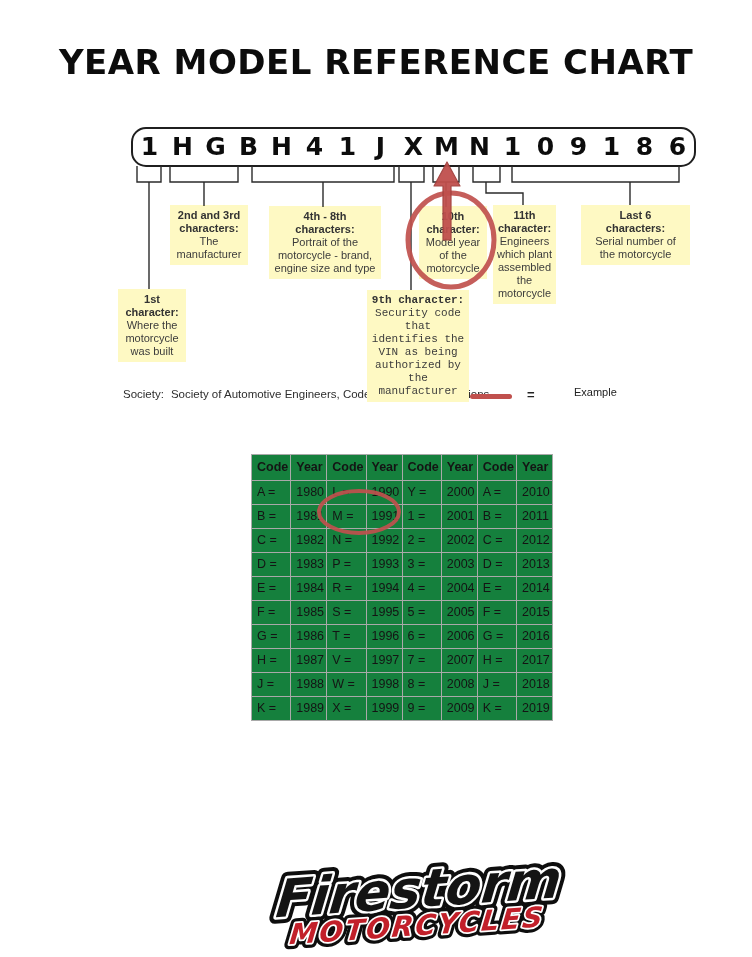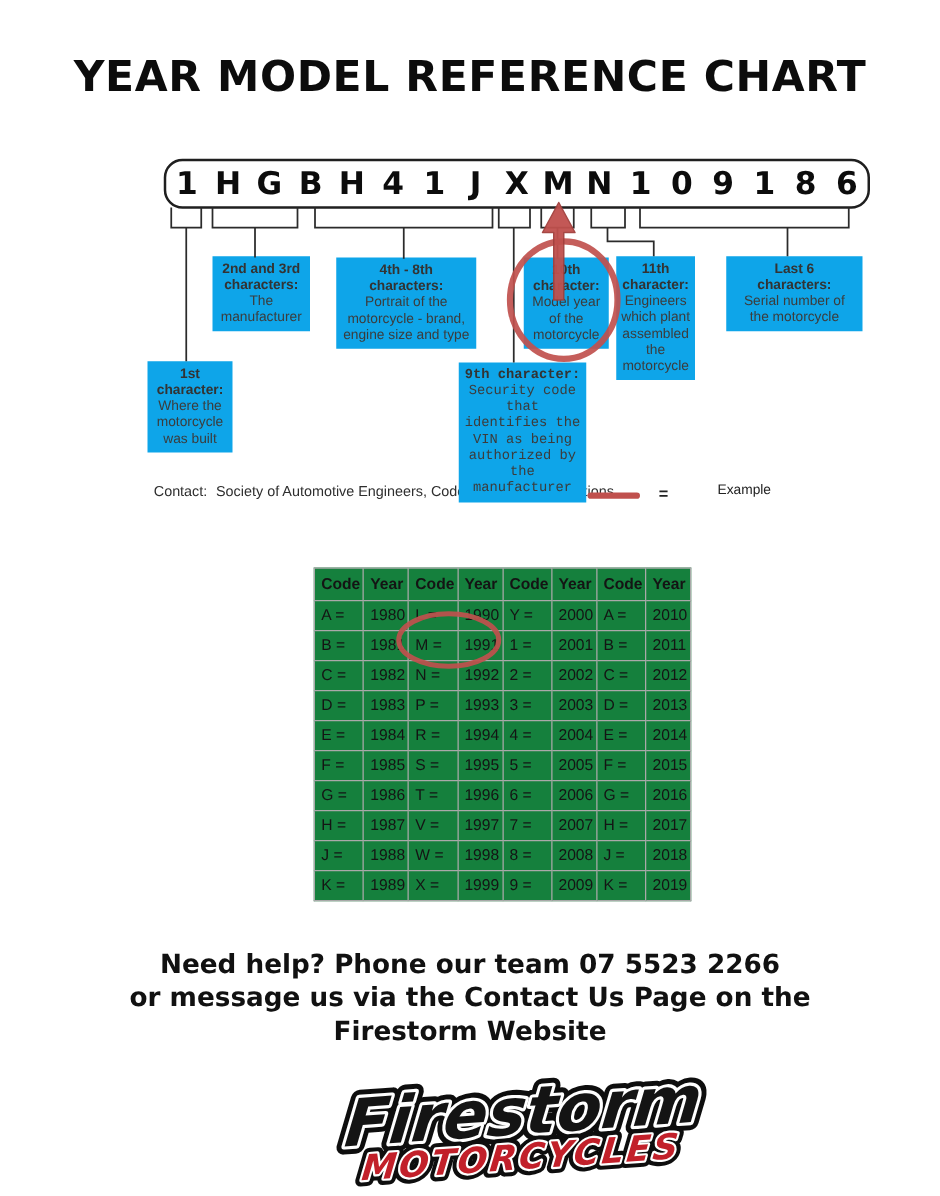--- a/index.html
+++ b/index.html
@@ -16,21 +16,21 @@
     position:absolute;left:101px;top:127px;width:561px;height:36px;
     border:2px solid #1f1f1f;border-radius:15px;display:flex;align-items:center;
     background:#fff;z-index:2;
   }
   .vin-char{
     flex:1;text-align:center;font-family:"DejaVu Sans",sans-serif;
     font-weight:700;font-size:25px;color:#0c0c0c;line-height:32px;
   }
   .overlay{position:absolute;left:0;top:0;width:752px;height:957px;pointer-events:none;z-index:3;}
   .callout{
-    position:absolute;background:#0ea5e9;color:#3c3c3c;text-align:center;
+    position:absolute;background:#fef9c3;color:#3c3c3c;text-align:center;
     font-size:11px;line-height:13px;padding:4px 2px;z-index:1;
   }
   .callout .t{font-weight:700;white-space:pre-line;color:#333;}
   .callout .b{white-space:pre-line;}
   .source-row{position:absolute;left:93px;top:388px;font-size:11.5px;color:#2e2e2e;}
   .source-row .lbl{margin-right:7px;}
   .legend-line{position:absolute;left:440px;top:394px;width:42px;height:5px;border-radius:3px;background:var(--accent,#c0504d);}
   .legend-eq{position:absolute;left:497px;top:387px;font-size:13px;color:#222;font-weight:700;}
   .legend-label{position:absolute;left:544px;top:386px;font-size:11px;color:#222;}
   .year-table{position:absolute;left:221px;top:454px;border-collapse:collapse;background:#15803d;z-index:1;}
@@ -135,21 +135,21 @@
 motorcycle</div>
   </div>
   <div class="callout" style="left:551px;top:205px;width:105px;">
     <div class="t">Last 6
 characters:</div>
     <div class="b">Serial number of
 the motorcycle</div>
   </div>
 
   <div class="source-row">
-    <span class="lbl">Contact:</span><span>Society of Automotive Engineers, Code of Federal Regulations</span>
+    <span class="lbl">Society:</span><span>Society of Automotive Engineers, Code of Federal Regulations</span>
   </div>
   <div class="legend-line"></div>
   <div class="legend-eq">=</div>
   <div class="legend-label">Example</div>
 
   <table class="year-table">
     <thead>
         <tr id="year-table-head">
           <th>Code</th>
           <th>Year</th>
@@ -258,23 +258,20 @@
           <td class="code">X =</td>
           <td class="year">1999</td>
           <td class="code">9 =</td>
           <td class="year">2009</td>
           <td class="code">K =</td>
           <td class="year">2019</td>
         </tr>
       </tbody>
   </table>
 
-  <div class="help-text">Need help?  Phone our team 07 5523 2266
-or message us via the Contact Us Page on the
-Firestorm Website</div>
 
   <div class="logo-wrap">
     <svg width="380" height="95" viewBox="0 0 380 95">
       <g transform="rotate(-4 190 48) skewX(-10)" font-family="'DejaVu Sans',sans-serif" font-style="italic" font-weight="700" text-anchor="middle">
         <text x="210" y="52" font-size="52" stroke="#0e0e0e" stroke-width="13" stroke-linejoin="round" fill="#0e0e0e">Firestorm</text>
         <text x="210" y="52" font-size="52" stroke="#ffffff" stroke-width="5" paint-order="stroke" stroke-linejoin="round" fill="#141414">Firestorm</text>
         <text x="212" y="80" font-size="28" letter-spacing="2" stroke="#0e0e0e" stroke-width="10" stroke-linejoin="round" fill="#0e0e0e">MOTORCYCLES</text>
         <text x="212" y="80" font-size="28" letter-spacing="2" stroke="#ffffff" stroke-width="3.5" paint-order="stroke" stroke-linejoin="round" fill="var(--logo-red,#c2202a)">MOTORCYCLES</text>
       </g>
     </svg>

